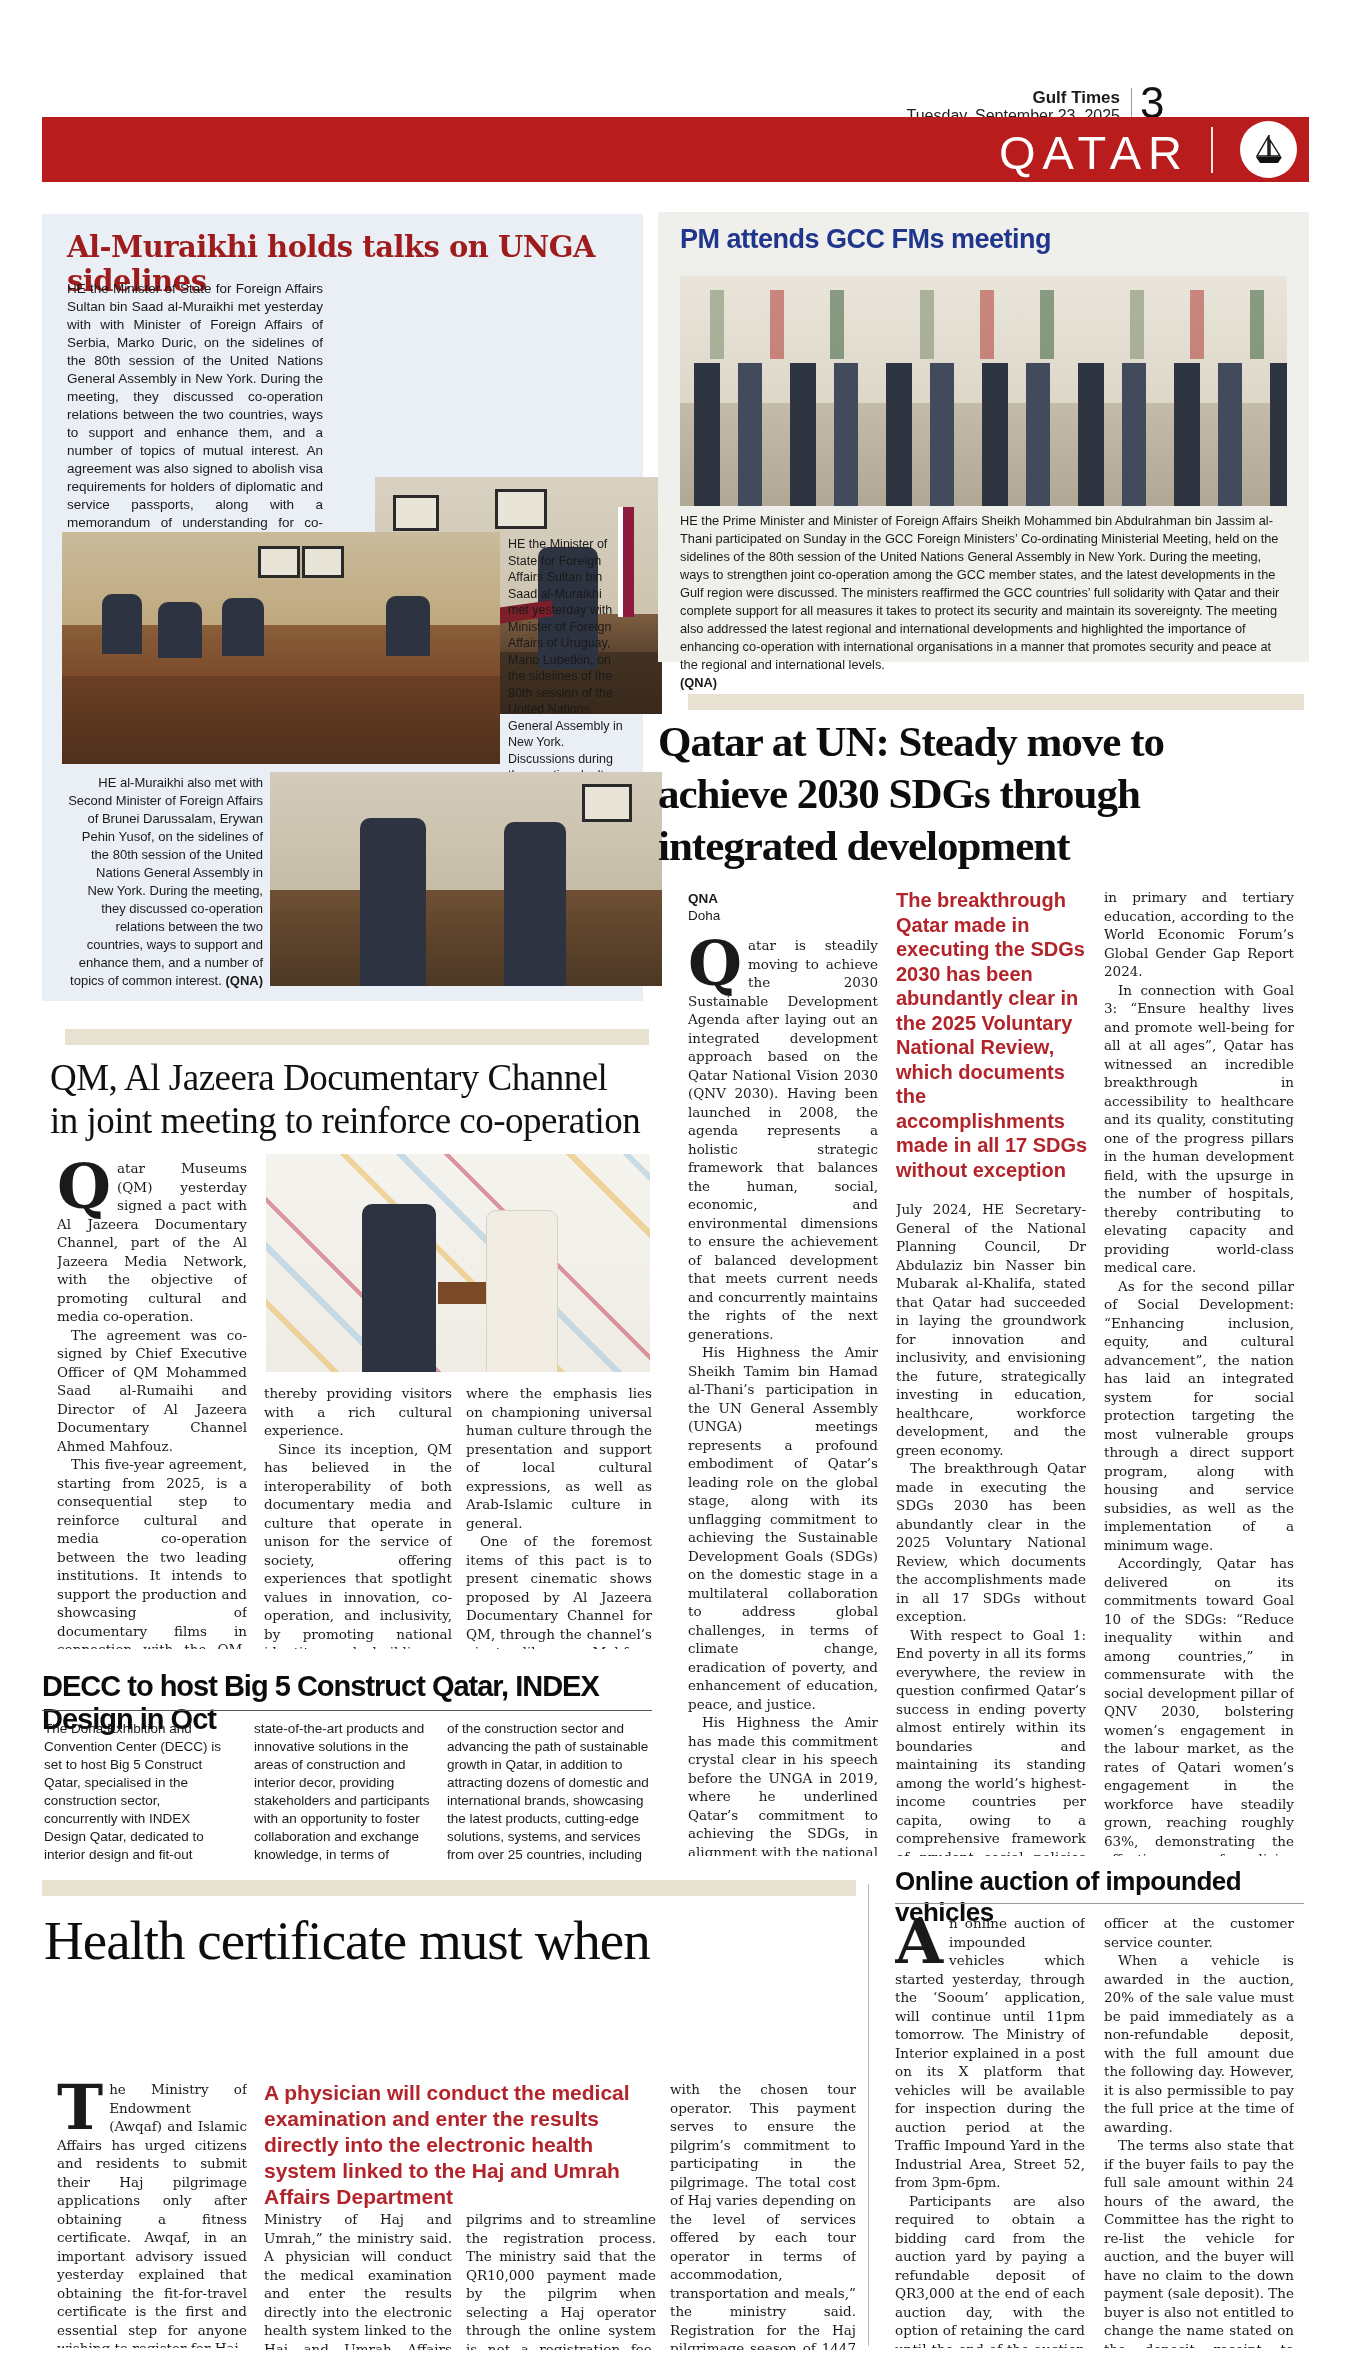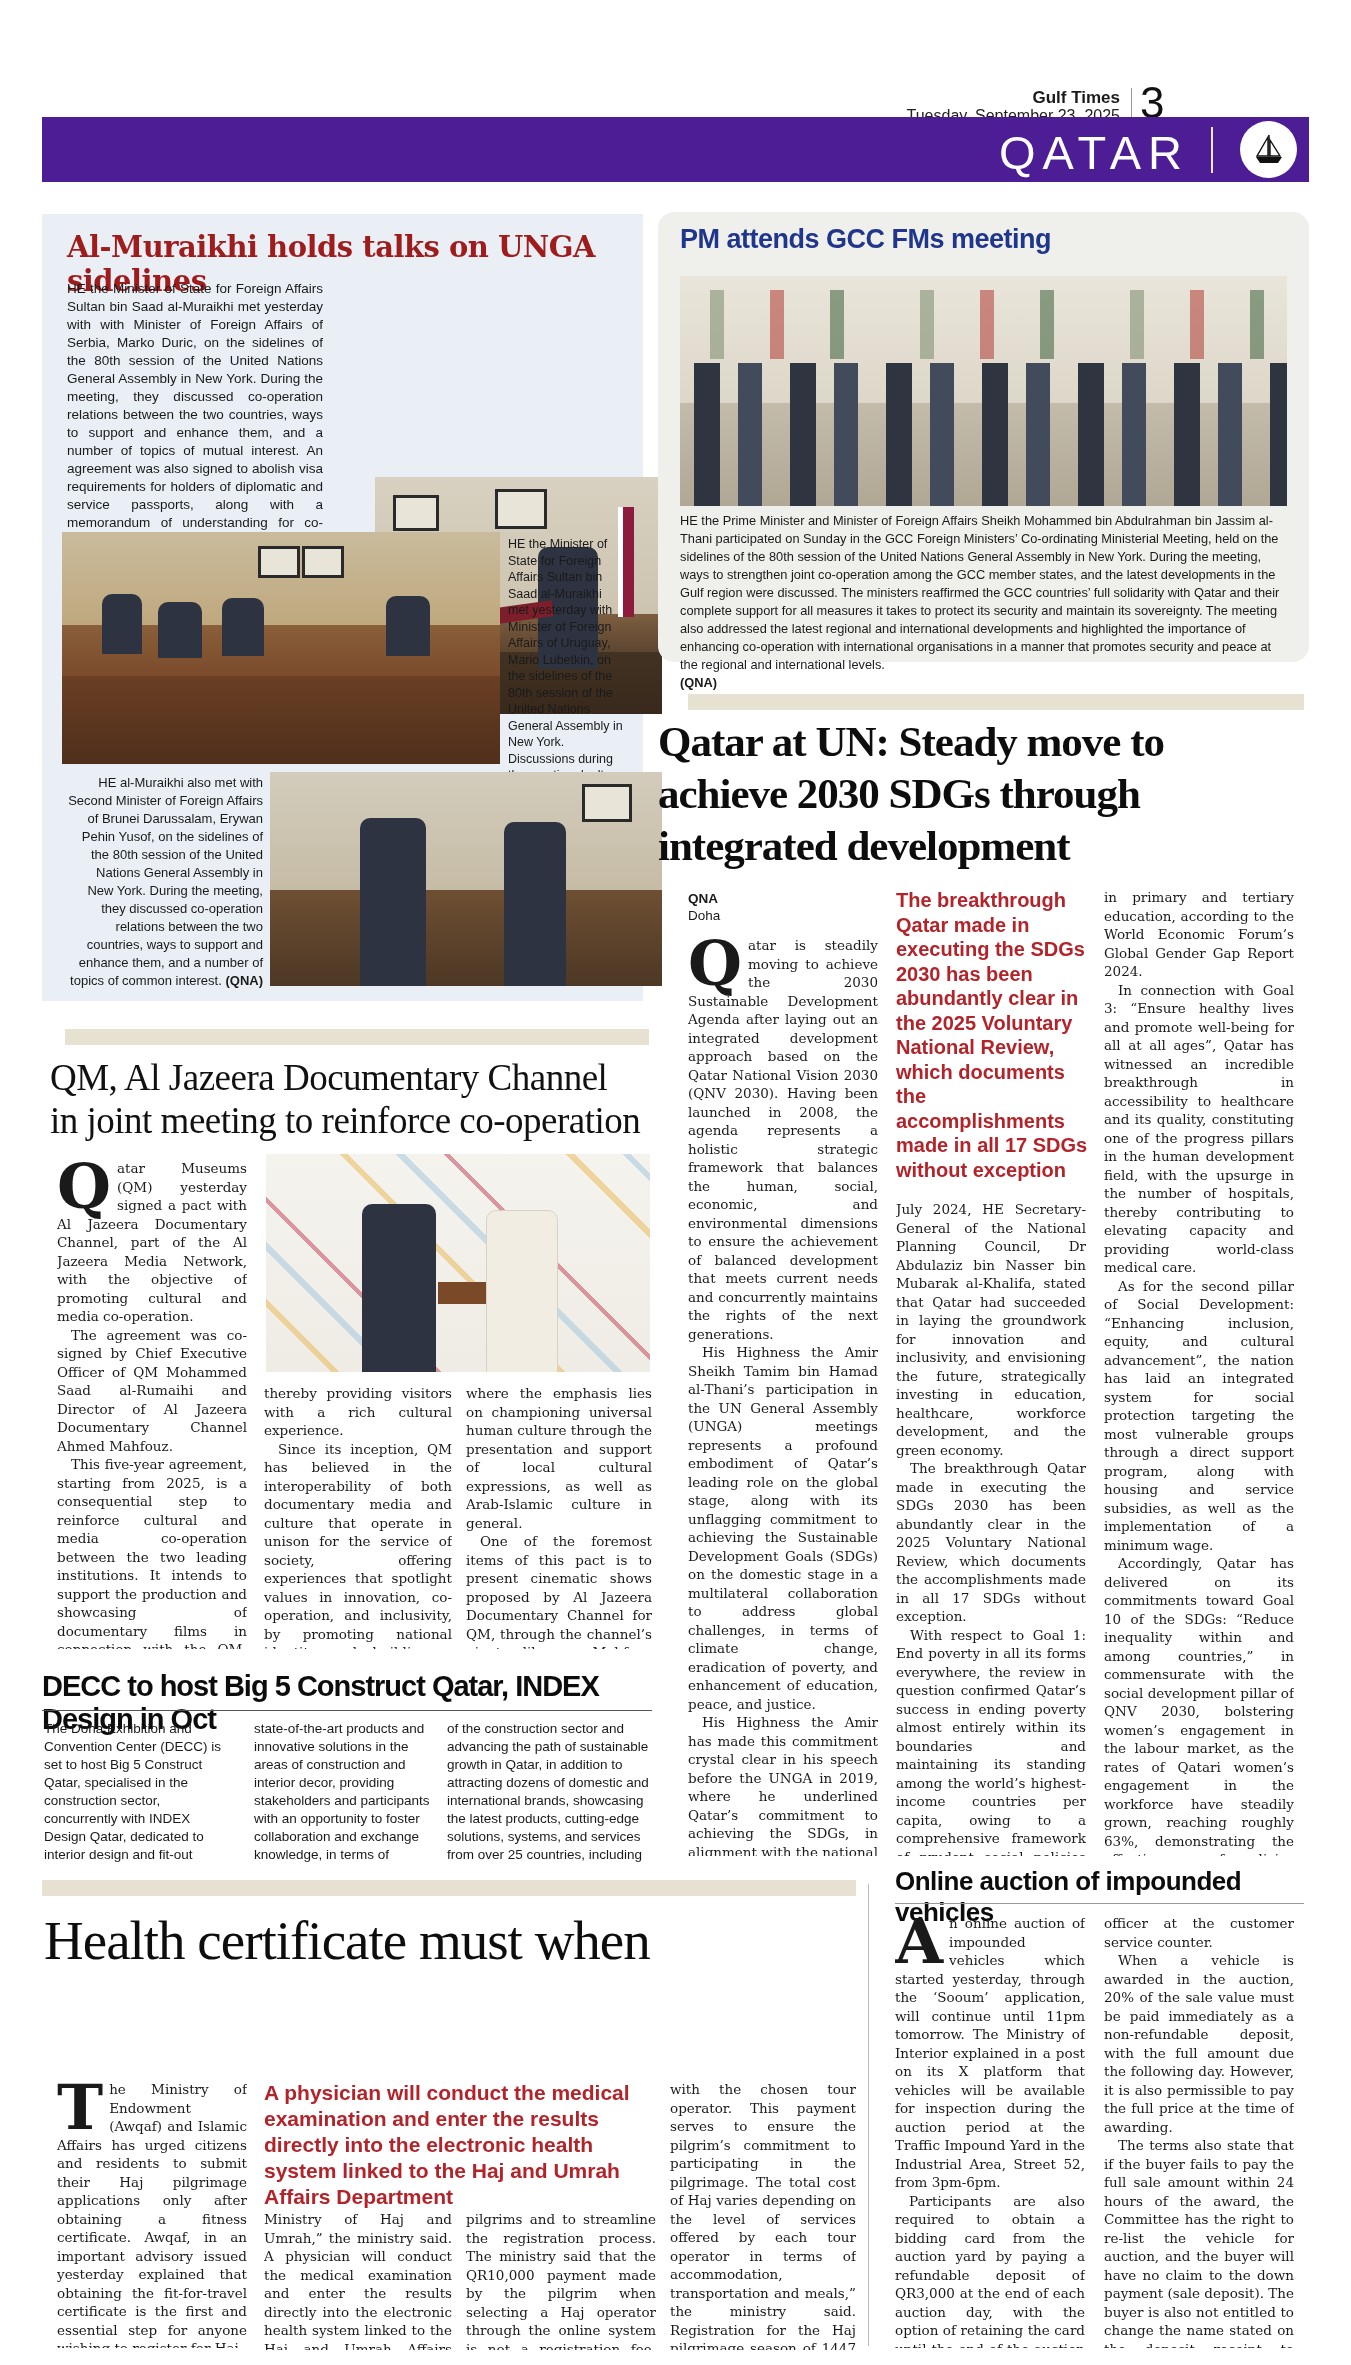--- a/index.html
+++ b/index.html
@@ -5,21 +5,21 @@
   html,body{margin:0;padding:0;background:#ffffff;}
   #page{position:relative;width:1351px;height:2365px;background:#ffffff;margin:4px auto;
         font-family:"Liberation Sans",sans-serif;color:#1a1a1a;overflow:hidden;}
   
   .mast-paper{position:absolute;left:930px;top:84px;width:190px;text-align:right;
               font-weight:bold;font-size:17px;letter-spacing:0px;}
   .mast-date{position:absolute;left:880px;top:103px;width:240px;text-align:right;font-size:16px;color:#222;}
   .mast-rule{position:absolute;left:1131px;top:84px;width:1px;height:40px;background:#9a9a9a;}
   .mast-page{position:absolute;left:1140px;top:74px;width:40px;font-size:44px;font-weight:400;
              font-family:"Liberation Sans",sans-serif;color:#111;}
-  .banner{position:absolute;left:42px;top:113px;width:1267px;height:65px;background:#4c1d95;}
+  .banner{position:absolute;left:42px;top:113px;width:1267px;height:65px;background:#b91c1c;}
   .banner-title{position:absolute;right:120px;top:8px;color:#ffffff;font-size:47px;font-weight:200;
                 letter-spacing:7px;font-family:"Liberation Sans",sans-serif;}
   .banner-pipe{position:absolute;right:96px;top:10px;width:2px;height:46px;background:#ffffff;opacity:.9;}
   .banner-circle{position:absolute;right:12px;top:4px;width:57px;height:57px;border-radius:50%;
                  background:#ffffff;display:flex;align-items:center;justify-content:center;}
   
   .col{position:absolute;overflow:hidden;text-align:justify;}
   .serif{font-family:"DejaVu Serif","Liberation Serif",serif;font-size:13.5px;line-height:18.5px;}
   .sans{font-family:"Liberation Sans",sans-serif;font-size:13.5px;line-height:18px;}
   .col p{margin:0 0 0 0;text-indent:14px;}
@@ -53,21 +53,21 @@
   .flagq{position:absolute;background:linear-gradient(90deg,#ffffff 0 30%,#8d1b3d 30% 100%);}
   .folder{position:absolute;background:#7d1f2a;transform:rotate(-8deg);}
   .gcc-figs{position:absolute;left:0;bottom:0;width:100%;height:62%;
      background:repeating-linear-gradient(90deg,transparent 0 14px,#2e3440 14px 40px,transparent 40px 58px,#414b5c 58px 82px,transparent 82px 96px);}
   .gcc-flags{position:absolute;left:0;top:6%;width:100%;height:30%;opacity:.55;
      background:repeating-linear-gradient(90deg,transparent 0 30px,#7a8a6a 30px 44px,transparent 44px 90px,#b03a33 90px 104px,transparent 104px 150px,#3a5f3a 150px 164px,transparent 164px 210px);}
   .qm-dots{position:absolute;inset:0;opacity:.5;
      background:repeating-linear-gradient(45deg,transparent 0 46px,#e8b64c 46px 52px,transparent 52px 86px,#9cc4de 86px 92px,transparent 92px 120px,#c13a52 120px 124px,transparent 124px 160px);}
   .dhow-model{position:absolute;background:#7a4a28;}
   
-  .grayblock{position:absolute;left:658px;top:208px;width:651px;height:450px;background:#efefec;border-radius:16px;}
+  .grayblock{position:absolute;left:658px;top:208px;width:651px;height:450px;background:#efefec;}
   .a2-head{position:absolute;left:22px;top:12px;width:600px;color:#20368c;font-size:27px;font-weight:bold;
            letter-spacing:-0.5px;}
   .a2-cap{position:absolute;left:22px;top:300px;width:608px;height:142px;font-size:12.8px;line-height:18px;text-align:left;}
   
   .a3-kicker{left:688px;top:690px;width:616px;}
   .a3-head{position:absolute;left:658px;top:712px;width:650px;height:160px;
            font-family:"Liberation Serif",serif;font-weight:bold;font-size:43px;line-height:52px;
            letter-spacing:-1px;color:#0d0d0d;}
   .a3-byline{position:absolute;left:688px;top:886px;width:150px;font-size:13.5px;line-height:17px;text-align:left;}
   .a3-c1{left:688px;top:932px;width:190px;height:920px;}

